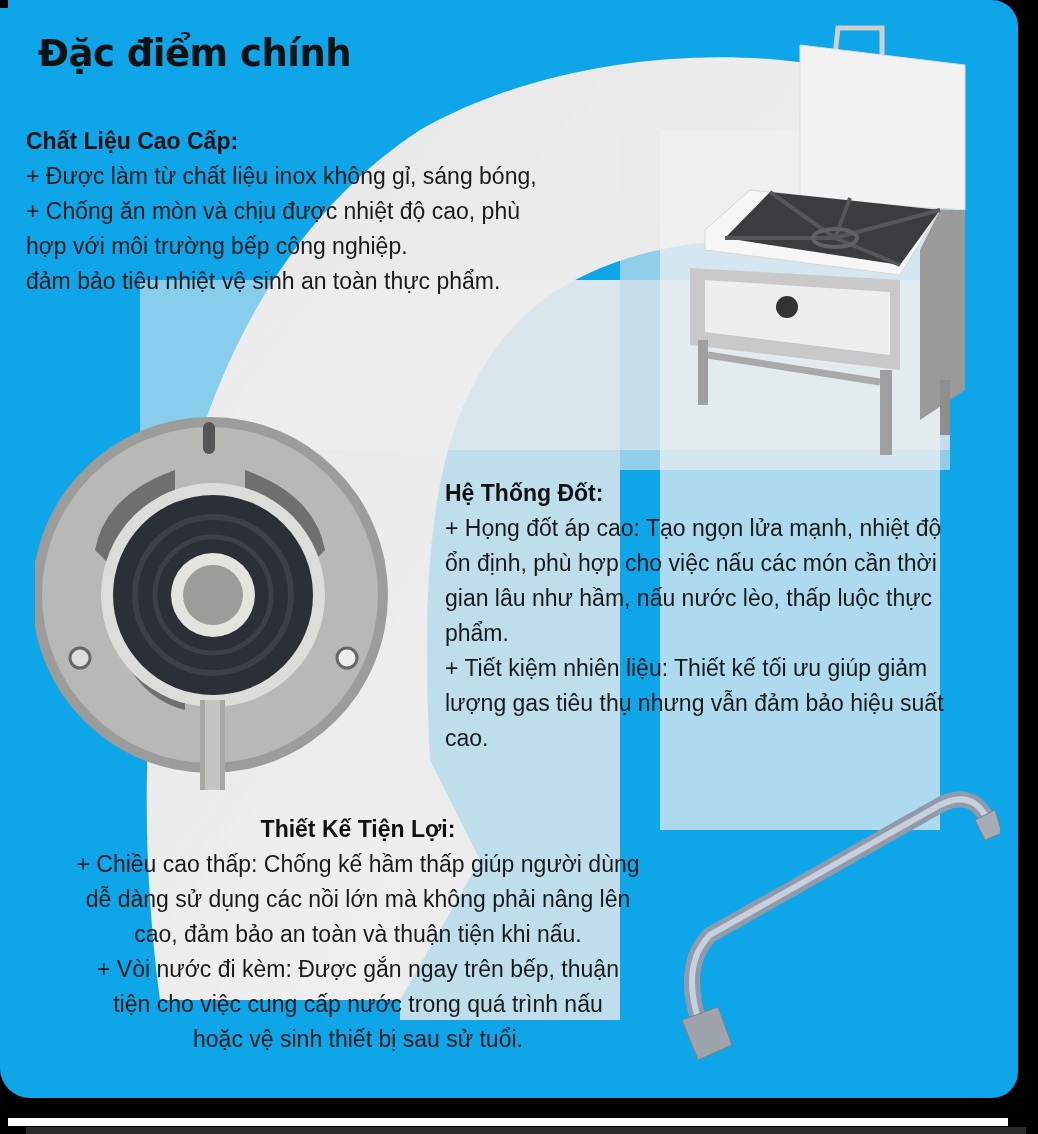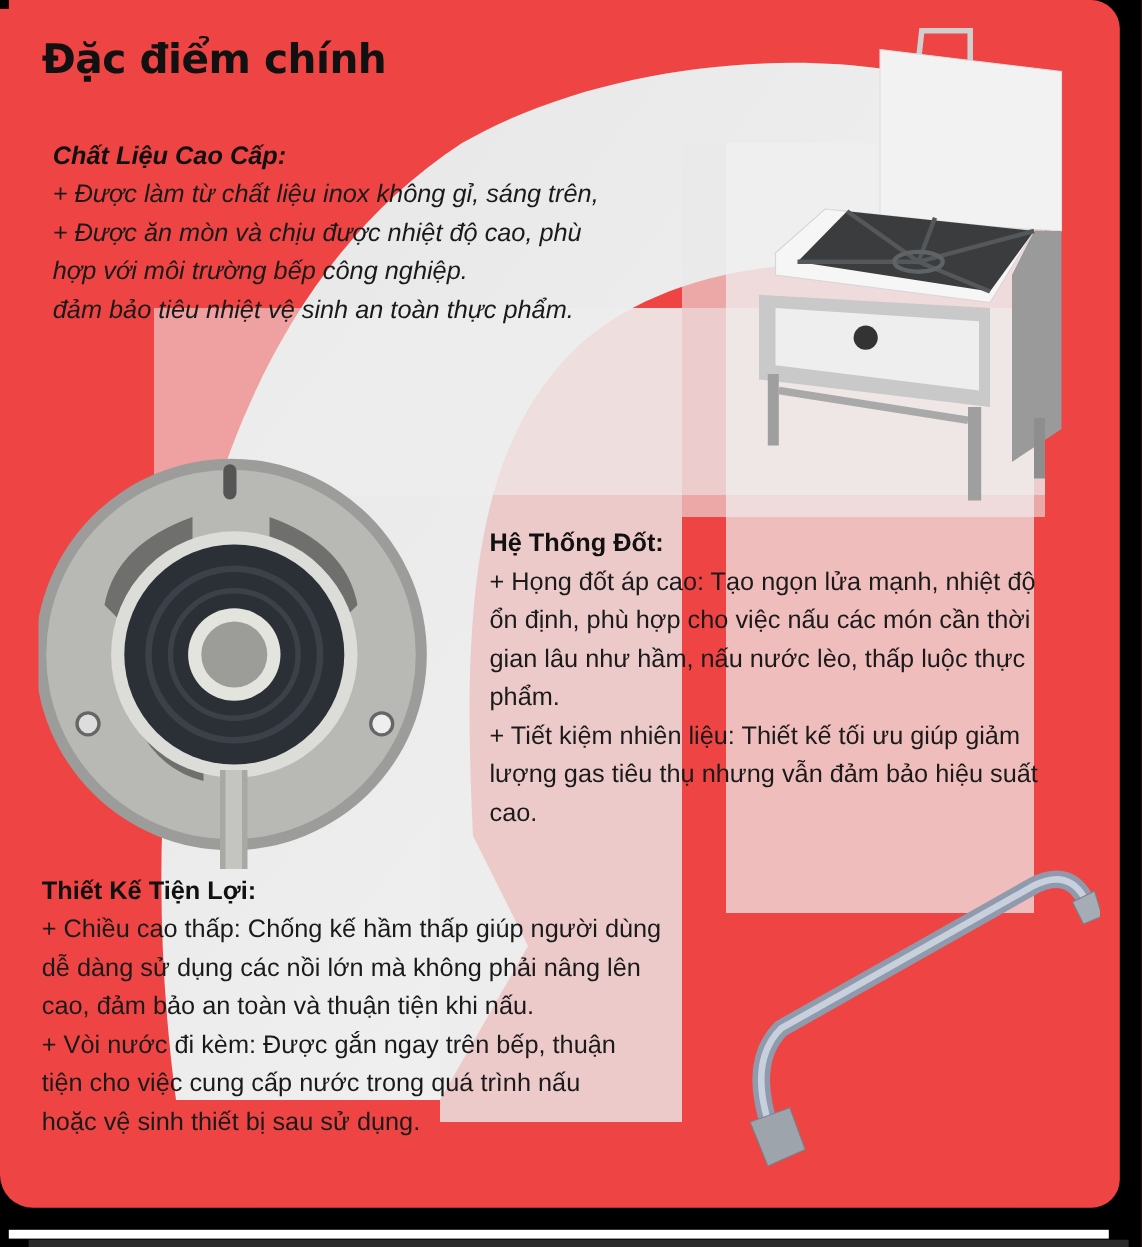--- a/index.html
+++ b/index.html
@@ -10,41 +10,41 @@
       font-family: "Liberation Sans", "DejaVu Sans", sans-serif;
     }
     .bottom-strip-white {
       position: absolute; left: 8px; top: 1118px; width: 1000px; height: 8px; background: #fff;
     }
     .bottom-strip-gray {
       position: absolute; left: 26px; top: 1127px; width: 1000px; height: 7px; background: #2a2a2a;
     }
     .card {
       position: absolute; left: 0; top: 0; width: 1018px; height: 1098px;
-      background: #ef4444;
+      background: #0ea5e9;
       border-radius: 0 0 26px 30px;
       border-top-right-radius: 26px;
       overflow: hidden;
     }
     .corner-tl { position: absolute; left: 0; top: 0; width: 8px; height: 8px; background: #000; z-index: 5; }
 
     
     .watermark { position: absolute; left: 0; top: 0; width: 1018px; height: 1098px; z-index: 0; }
 
     .title {
       position: absolute; left: 38px; top: 32px; margin: 0;
       font-size: 37px; font-weight: bold; color: #111; z-index: 3;
       font-family: "DejaVu Sans", sans-serif; letter-spacing: -0.5px;
     }
     .section { position: absolute; z-index: 3; color: #1a1a1a; font-size: 23px; line-height: 35px; }
     .section h2 { margin: 0; font-size: 23px; font-weight: bold; line-height: 35px; color: #111; }
     .section p { margin: 0; }
-    .s1 { left: 48px; top: 124px; width: 610px; font-style: italic; }
+    .s1 { left: 26px; top: 124px; width: 610px; }
     .s2 { left: 420px; top: 476px; width: 590px; margin-left: 25px; }
-    .s3 { left: 38px; top: 792px; width: 640px; }
+    .s3 { left: 38px; top: 812px; width: 640px; text-align: center; }
 
     .img { position: absolute; z-index: 2; }
     .stove { left: 660px; top: 10px; width: 320px; height: 450px; }
     .burner { left: 35px; top: 400px; width: 370px; height: 390px; }
     .faucet { left: 640px; top: 775px; width: 360px; height: 300px; }
   </style>
 </head>
 <body>
 
 <div class="bottom-strip-white"></div>
@@ -64,22 +64,22 @@
     <rect x="400" y="280" width="220" height="740" fill="#ececec" opacity="0.8"></rect>
     <rect x="140" y="280" width="810" height="170" fill="#eeeeee" opacity="0.55"></rect>
     <rect x="620" y="130" width="330" height="340" fill="#e9e9e9" opacity="0.6"></rect>
     <rect x="660" y="130" width="280" height="700" fill="#f1f1f1" opacity="0.7"></rect>
   </svg>
 
   <h1 class="title">Đặc điểm chính</h1>
 
   <div class="section s1">
     <h2>Chất Liệu Cao Cấp:</h2>
-    <p>+ Được làm từ chất liệu inox không gỉ, sáng trên,</p>
-    <p>+ Được ăn mòn và chịu được nhiệt độ cao, phù</p>
+    <p>+ Được làm từ chất liệu inox không gỉ, sáng bóng,</p>
+    <p>+ Chống ăn mòn và chịu được nhiệt độ cao, phù</p>
     <p>hợp với môi trường bếp công nghiệp.</p>
     <p>đảm bảo tiêu nhiệt vệ sinh an toàn thực phẩm.</p>
   </div>
 
   <div class="section s2">
     <h2>Hệ Thống Đốt:</h2>
     <p>+ Họng đốt áp cao: Tạo ngọn lửa mạnh, nhiệt độ</p>
     <p>ổn định, phù hợp cho việc nấu các món cần thời</p>
     <p>gian lâu như hầm, nấu nước lèo, thấp luộc thực</p>
     <p>phẩm.</p>
@@ -88,21 +88,21 @@
     <p>cao.</p>
   </div>
 
   <div class="section s3">
     <h2>Thiết Kế Tiện Lợi:</h2>
     <p>+ Chiều cao thấp: Chống kế hầm thấp giúp người dùng</p>
     <p>dễ dàng sử dụng các nồi lớn mà không phải nâng lên</p>
     <p>cao, đảm bảo an toàn và thuận tiện khi nấu.</p>
     <p>+ Vòi nước đi kèm: Được gắn ngay trên bếp, thuận</p>
     <p>tiện cho việc cung cấp nước trong quá trình nấu</p>
-    <p>hoặc vệ sinh thiết bị sau sử dụng.</p>
+    <p>hoặc vệ sinh thiết bị sau sử tuổi.</p>
   </div>
 
   <svg class="img stove" viewBox="0 0 320 450">
 
     <path d="M175 45 L178 18 L222 18 L222 45" fill="none" stroke="#cfcfcf" stroke-width="5"></path>
 
     <polygon points="140,35 305,55 305,200 140,190" fill="#f2f2f2" stroke="#dedede"></polygon>
 
     <polygon points="280,200 305,200 305,380 260,410 260,240" fill="#9a9a9a"></polygon>
 

